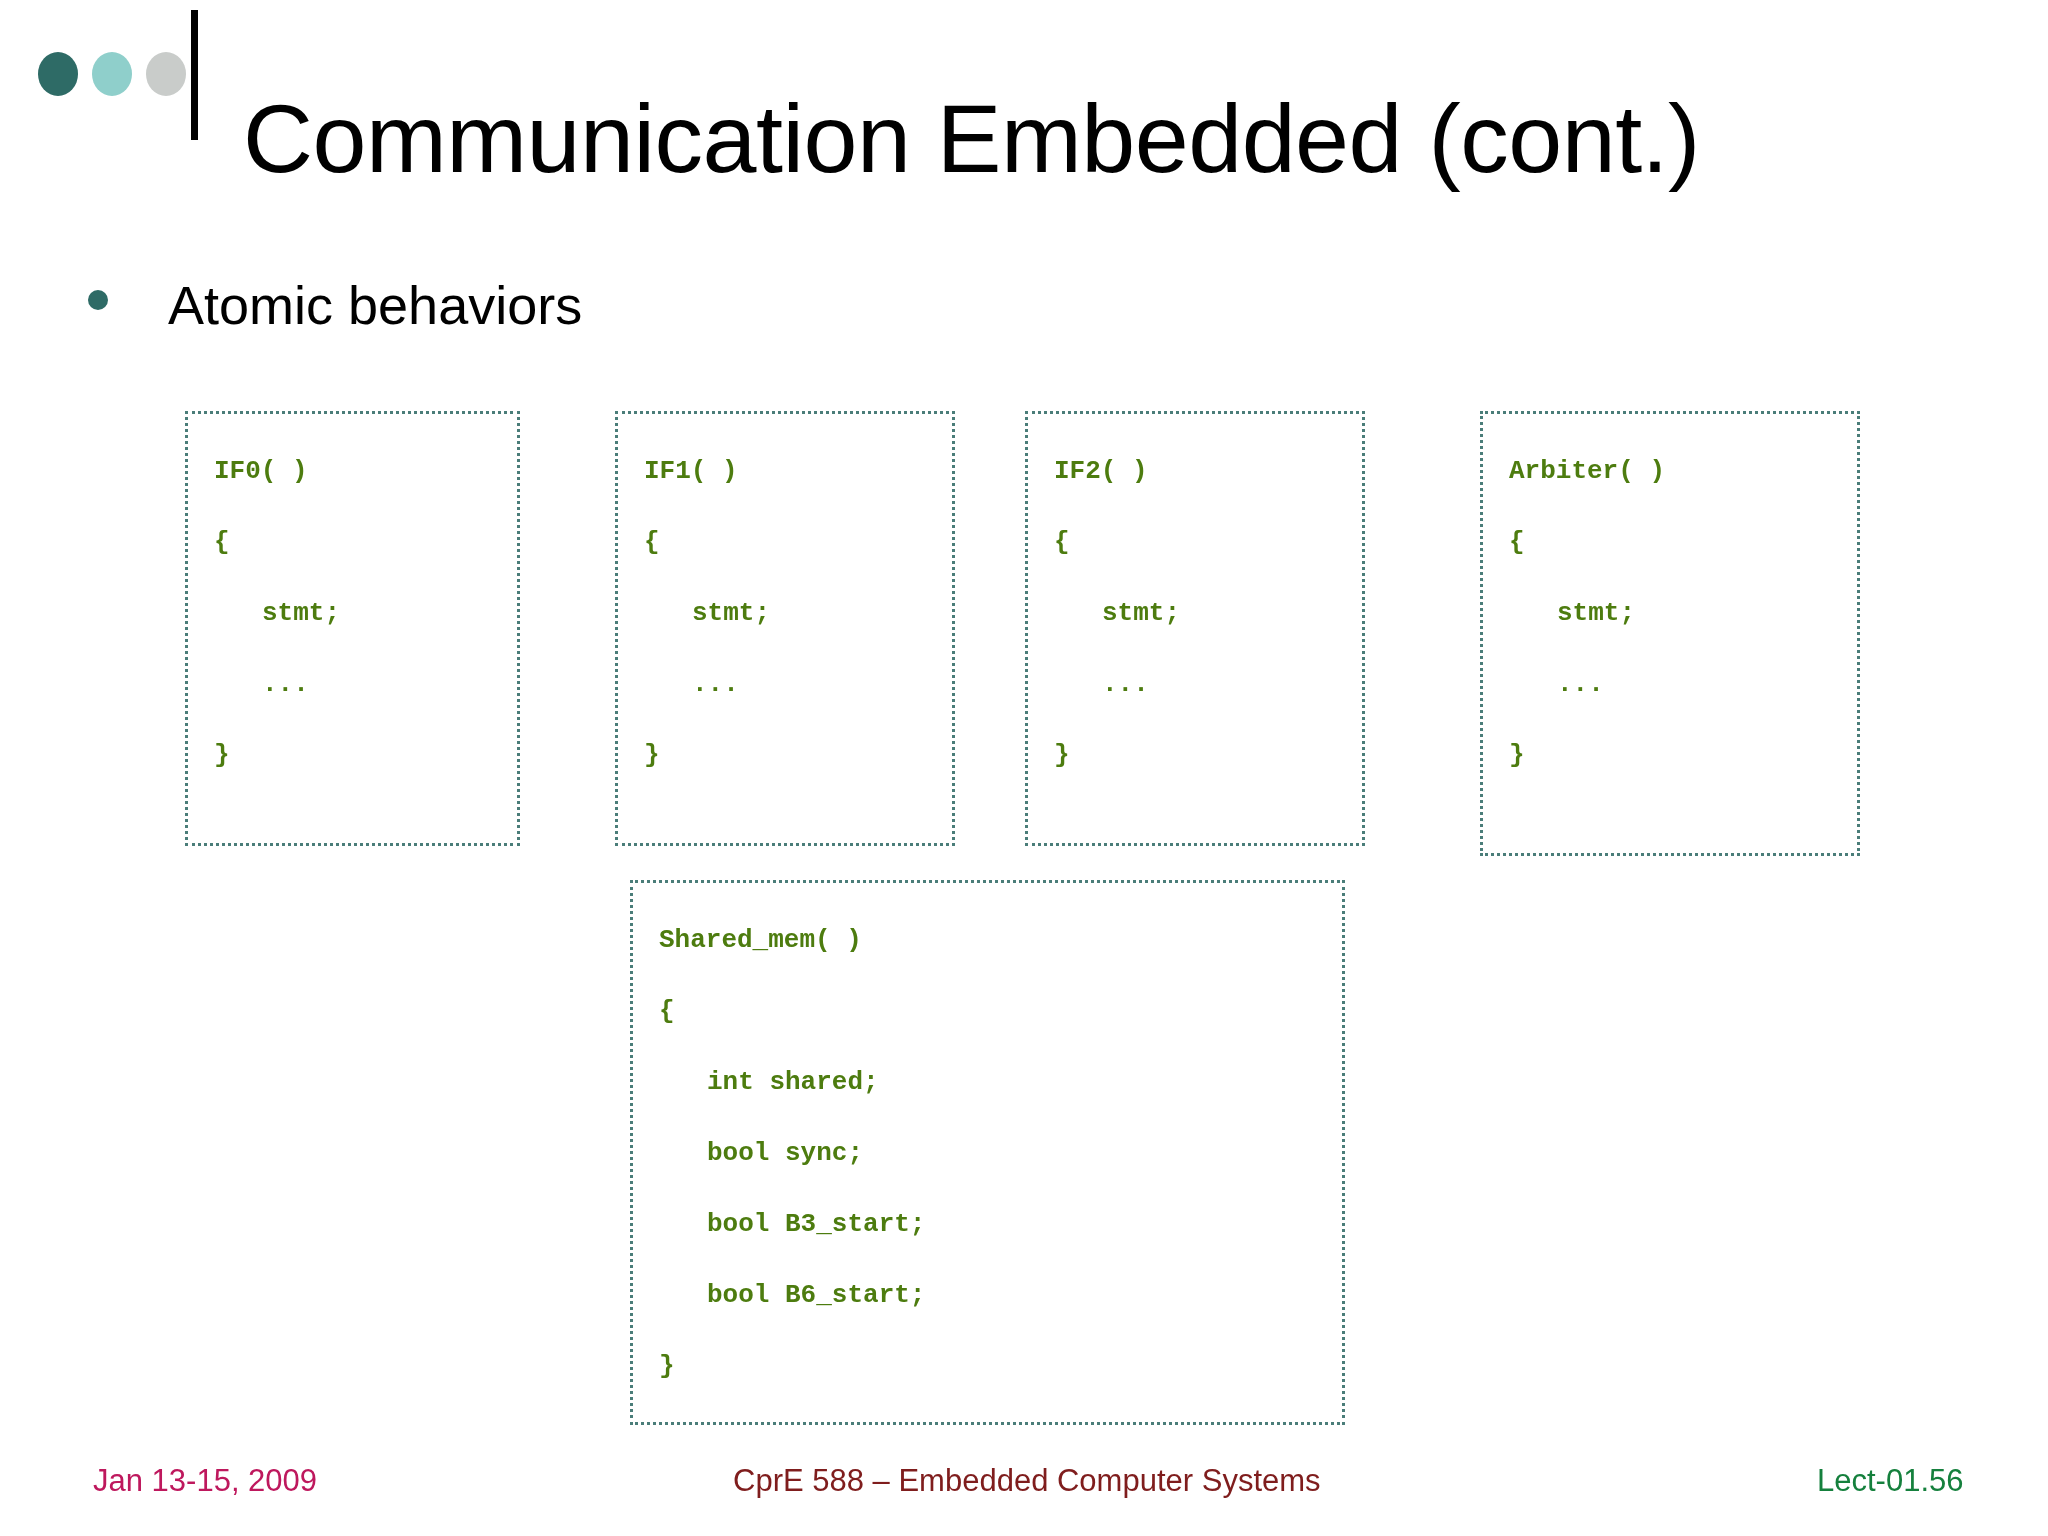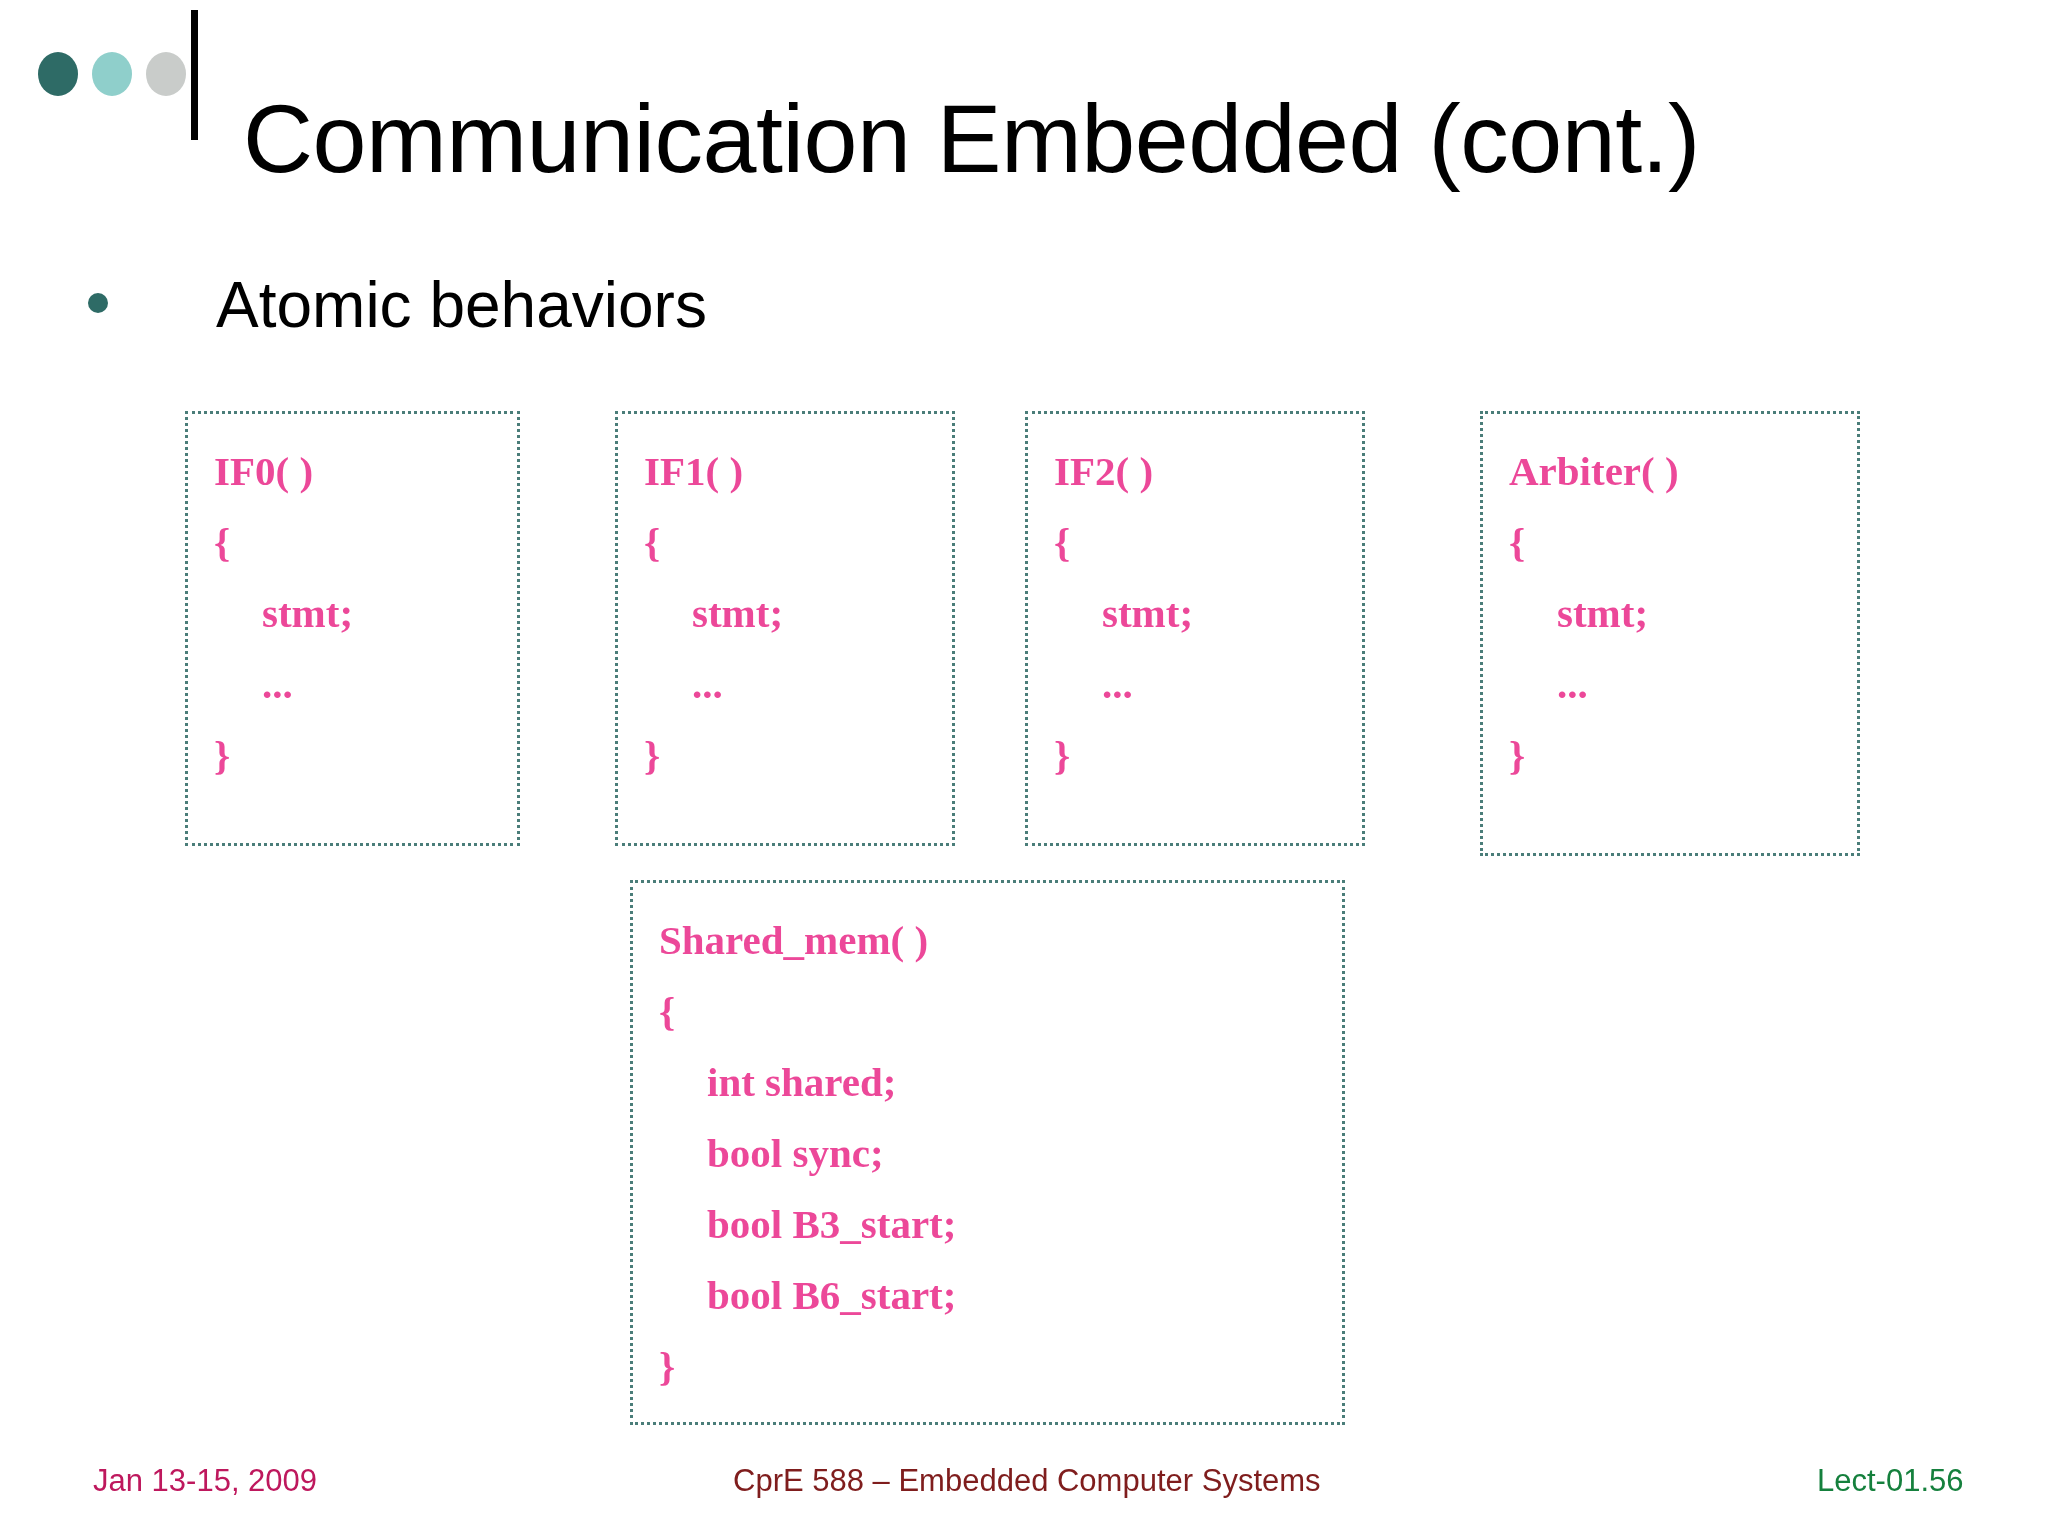--- a/index.html
+++ b/index.html
@@ -69,49 +69,48 @@
     width: 20px;
     height: 20px;
     border-radius: 50%;
     background: #2e6b66;
     position: relative;
     top: -14px;
     margin-right: 60px;
     flex: none;
   }
   #bullet-text {
-    font-size: 64px;
+    font-size: 54px;
     line-height: 70px;
     font-weight: 400;
     color: #000000;
     white-space: nowrap;
-    margin-left: 48px;
   }
 
   
   .code-box {
     position: absolute;
     border: 3px dotted #4a7d79;
     background: transparent;
     box-sizing: border-box;
     padding: 0;
   }
   .code-lines {
     position: absolute;
     left: 26px;
     top: 22px;
     right: 6px;
   }
   .code-line {
-    font-size: 41px;
+    font-size: 26px;
     line-height: 71px;
     font-weight: bold;
-    color: #ec4899;
+    color: #4d7c0f;
     white-space: pre;
-    font-family: Liberation Serif, serif;
+    font-family: Liberation Mono, monospace;
   }
   .code-line.indent {
     padding-left: 48px;
   }
 
   
   #box-if0      { left: 185px;  top: 411px;  width: 335px; height: 435px; }
   #box-if1      { left: 615px;  top: 411px;  width: 340px; height: 435px; }
   #box-if2      { left: 1025px; top: 411px;  width: 340px; height: 435px; }
   #box-arbiter  { left: 1480px; top: 411px;  width: 380px; height: 445px; }

